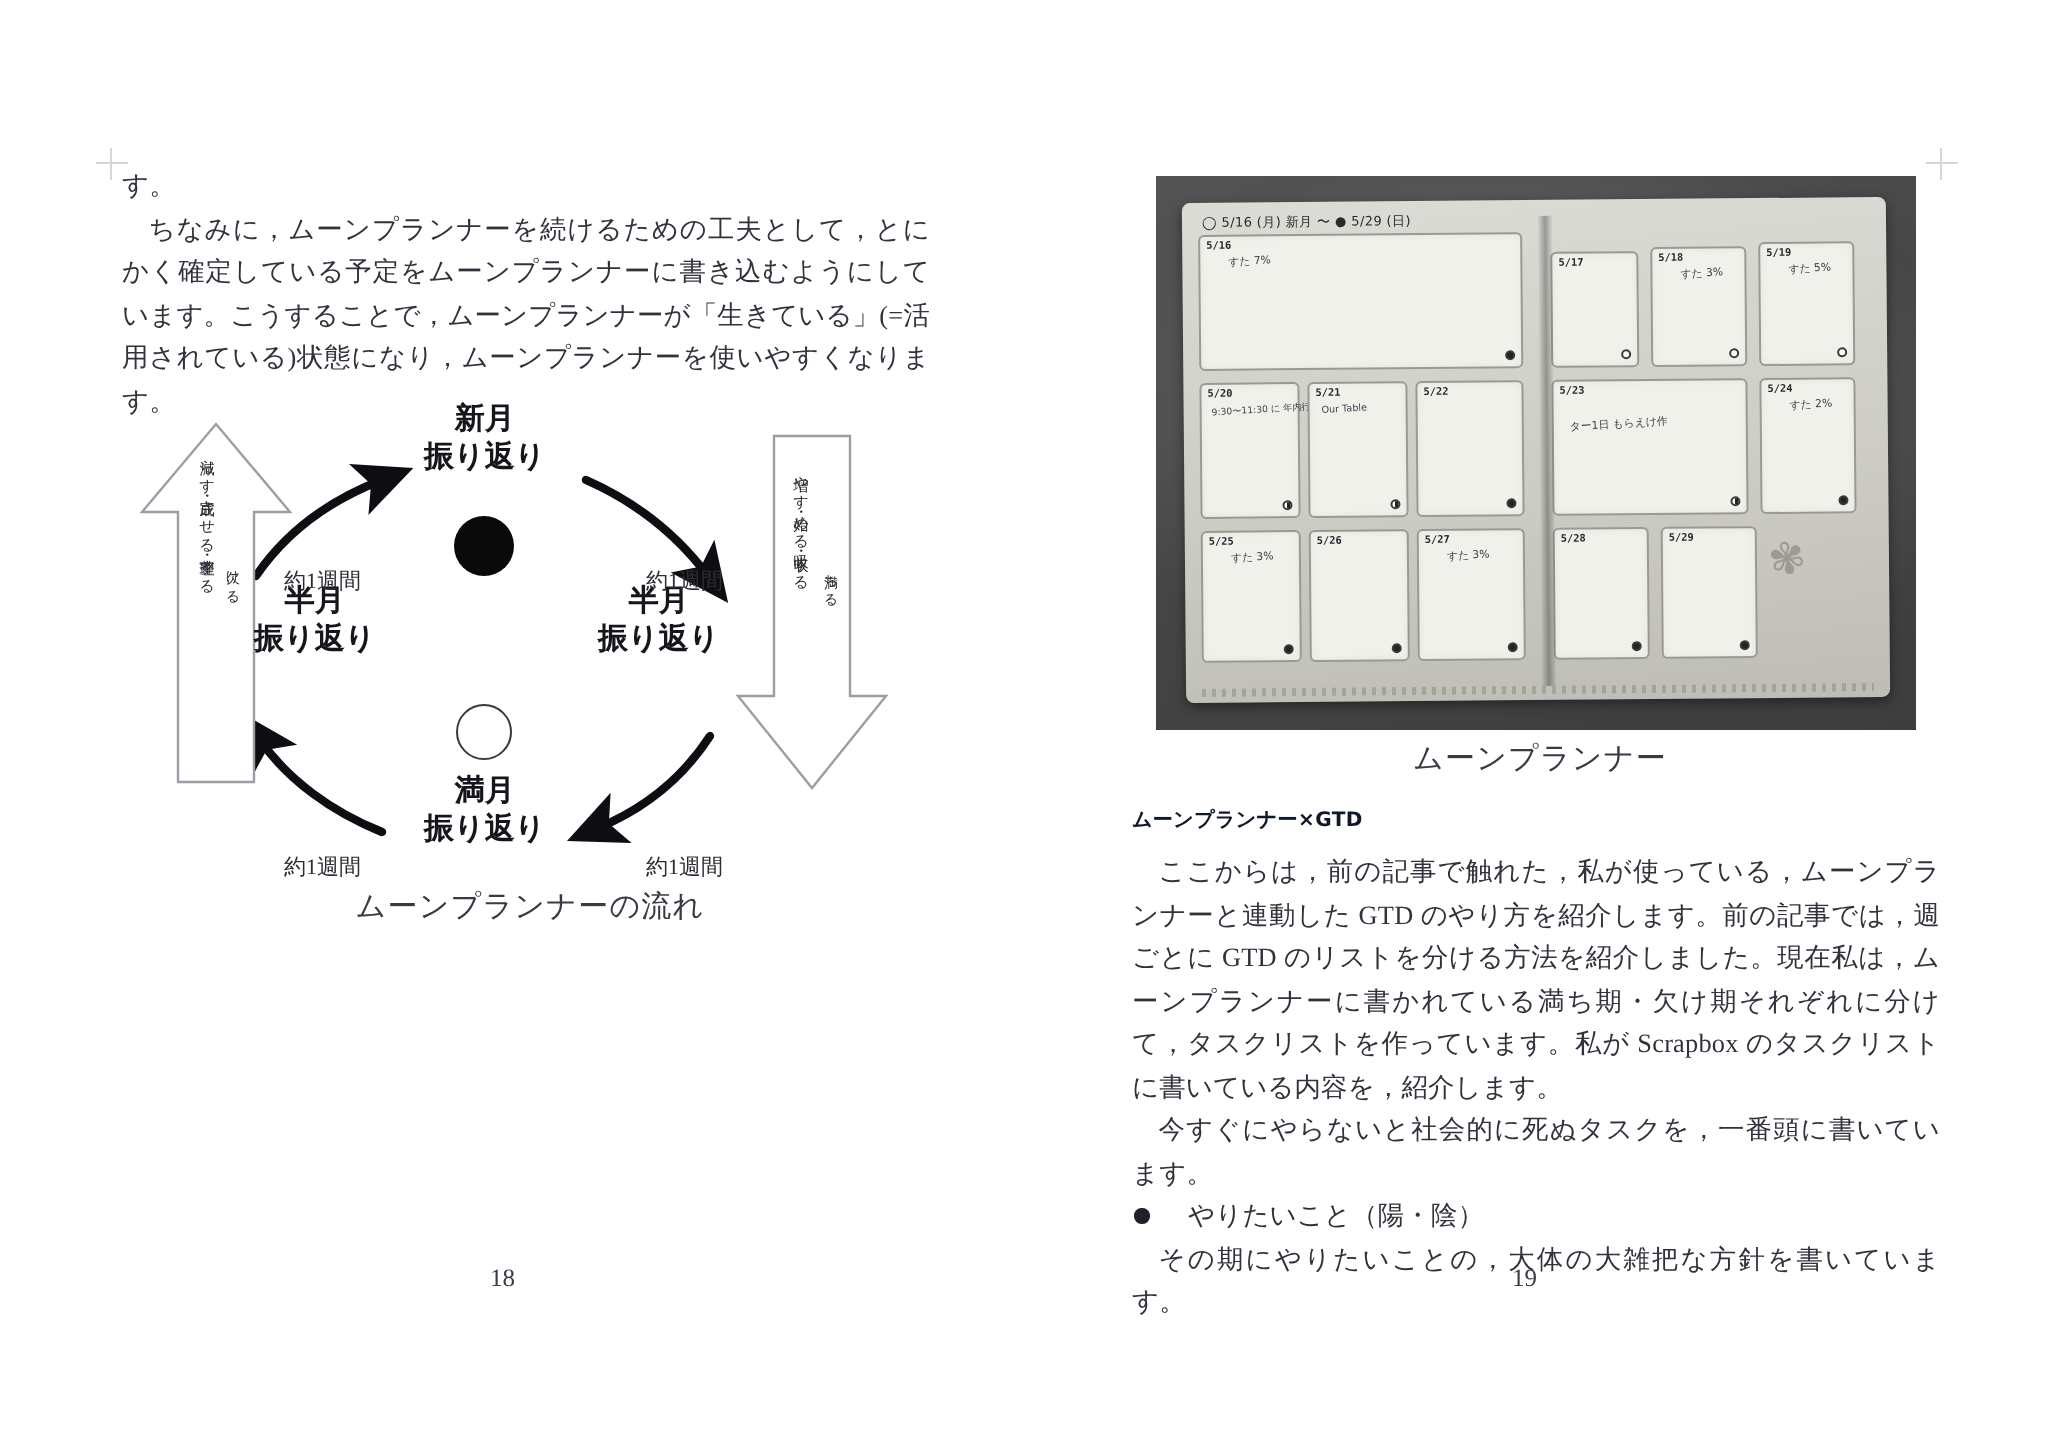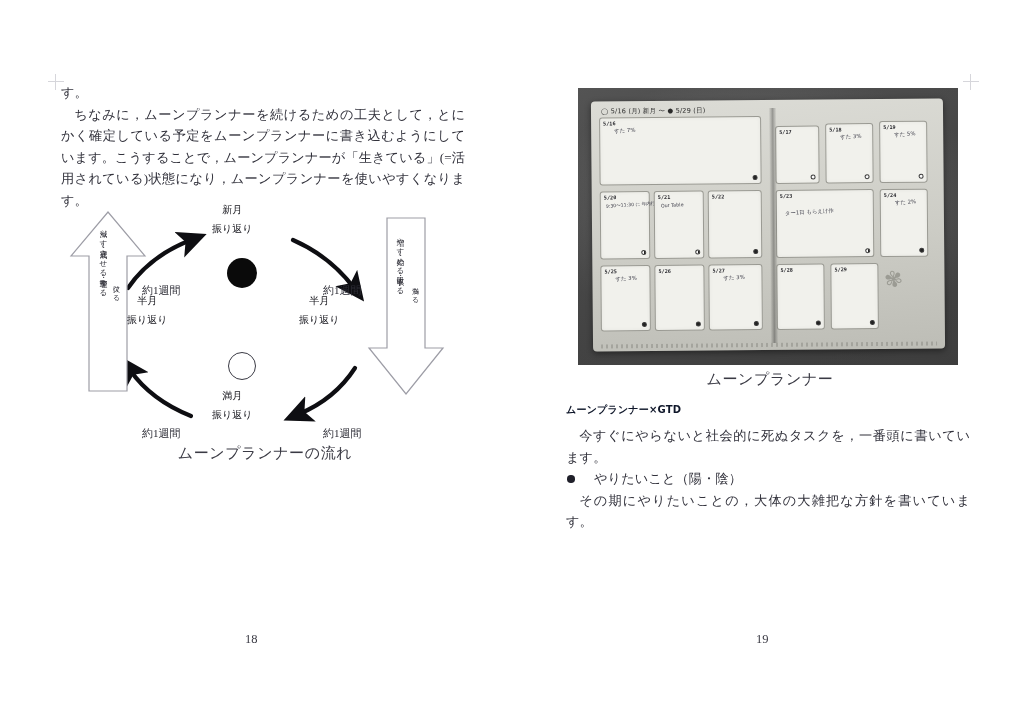--- a/index.html
+++ b/index.html
@@ -67,22 +67,22 @@
     left: 10px;
     top: 196px;
     width: 400px;
     height: 266px;
   }
   .diagram svg { display: block; }
 
   .dlabel {
     position: absolute;
     font-family: "DejaVu Sans", "Liberation Sans", sans-serif;
-    font-weight: normal;
-    font-size: 10px;
+    font-weight: bold;
+    font-size: 15px;
     line-height: 19px;
     text-align: center;
     color: #15151c;
     white-space: nowrap;
   }
   .dlabel span { display: block; }
 
   .dweek {
     position: absolute;
     font-family: Liberation Serif, serif;
@@ -423,20 +423,21 @@
         <div class="doodle" style="left:292px; top:168px;">✾</div>
         <div class="book-footer"></div>
       </div>
     </div>
 
     <div class="caption" id="photo-caption">ムーンプランナー</div>
 
     <div class="heading" id="gtd-heading">ムーンプランナー×GTD</div>
 
     <div class="para" id="right-body">
+      <p class="indent">ここからは，前の記事で触れた，私が使っている，ムーンプランナーと連動した GTD のやり方を紹介します。前の記事では，週ごとに GTD のリストを分ける方法を紹介しました。現在私は，ムーンプランナーに書かれている満ち期・欠け期それぞれに分けて，タスクリストを作っています。私が Scrapbox のタスクリストに書いている内容を，紹介します。</p>
 
       <p class="indent">今すぐにやらないと社会的に死ぬタスクを，一番頭に書いています。</p>
 
       <div class="bullet-row">
         <span class="dot"></span>
         <span>やりたいこと（陽・陰）</span>
       </div>
       <p class="indent">その期にやりたいことの，大体の大雑把な方針を書いています。</p>
     </div>
 

